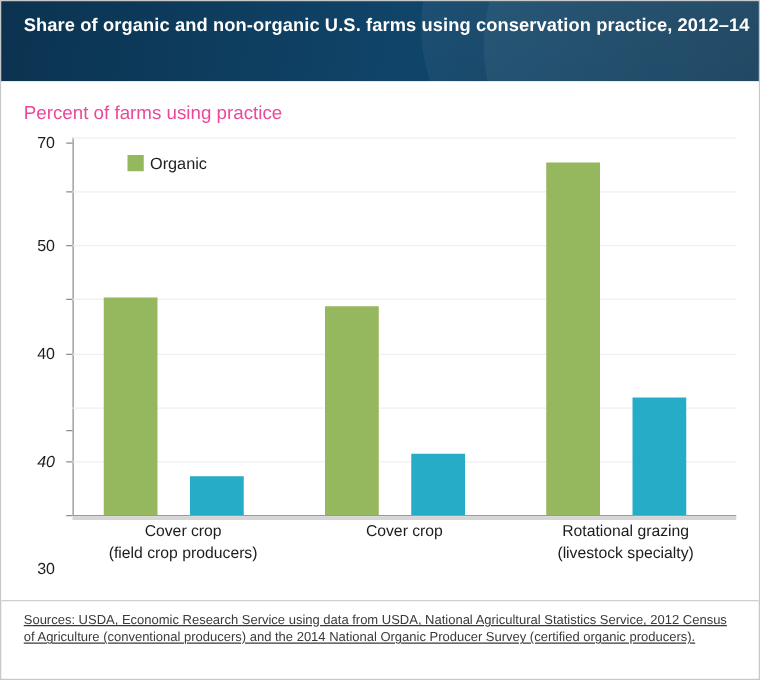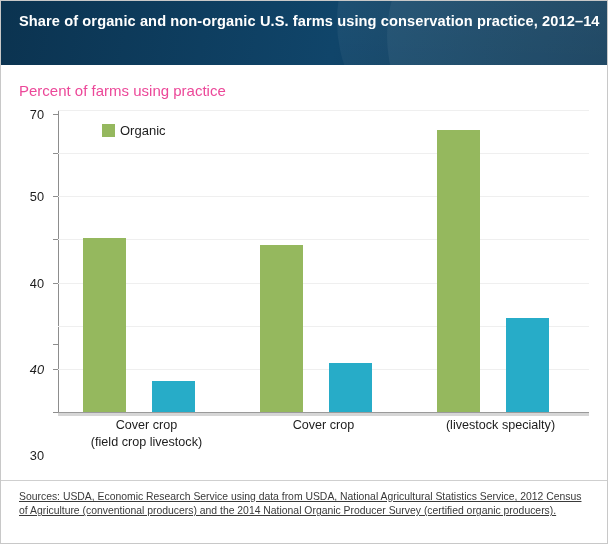--- a/index.html
+++ b/index.html
@@ -270,26 +270,27 @@
           <div class="bar organic" style="left: 24.5px; width: 43px; height: 173.866px; background: rgb(149, 184, 94);"></div>
           <div class="bar nonorganic" style="left: 93.5px; width: 43px; height: 31.0629px; background: rgb(39, 172, 200);"></div>
           <div class="bar organic" style="left: 201.5px; width: 43px; height: 167.394px; background: rgb(149, 184, 94);"></div>
           <div class="bar nonorganic" style="left: 270.5px; width: 43px; height: 48.7514px; background: rgb(39, 172, 200);"></div>
           <div class="bar organic" style="left: 378.5px; width: 43px; height: 281.723px; background: rgb(149, 184, 94);"></div>
           <div class="bar nonorganic" style="left: 447.5px; width: 43px; height: 94.4829px; background: rgb(39, 172, 200);"></div>
         </div>
       <div class="catlabels" id="catlabels">
           <div class="catlabel" style="left: 88.5px; top: 0px;">
             <div>Cover crop</div>
-            <div>(field crop livestock)</div>
+            <div>(field crop producers)</div>
           </div>
           <div class="catlabel" style="left: 265.5px; top: 0px;">
             <div>Cover crop</div>
           </div>
           <div class="catlabel" style="left: 442.5px; top: 0px;">
+            <div>Rotational grazing</div>
             <div>(livestock specialty)</div>
           </div>
         </div>
     </div>
 
   </div>
 
   <div class="footer-rule"></div>
   <div class="footer">Sources: USDA, Economic Research Service using data from USDA, National Agricultural Statistics Service, 2012 Census of Agriculture (conventional producers) and the 2014 National Organic Producer Survey (certified organic producers).</div>
 

